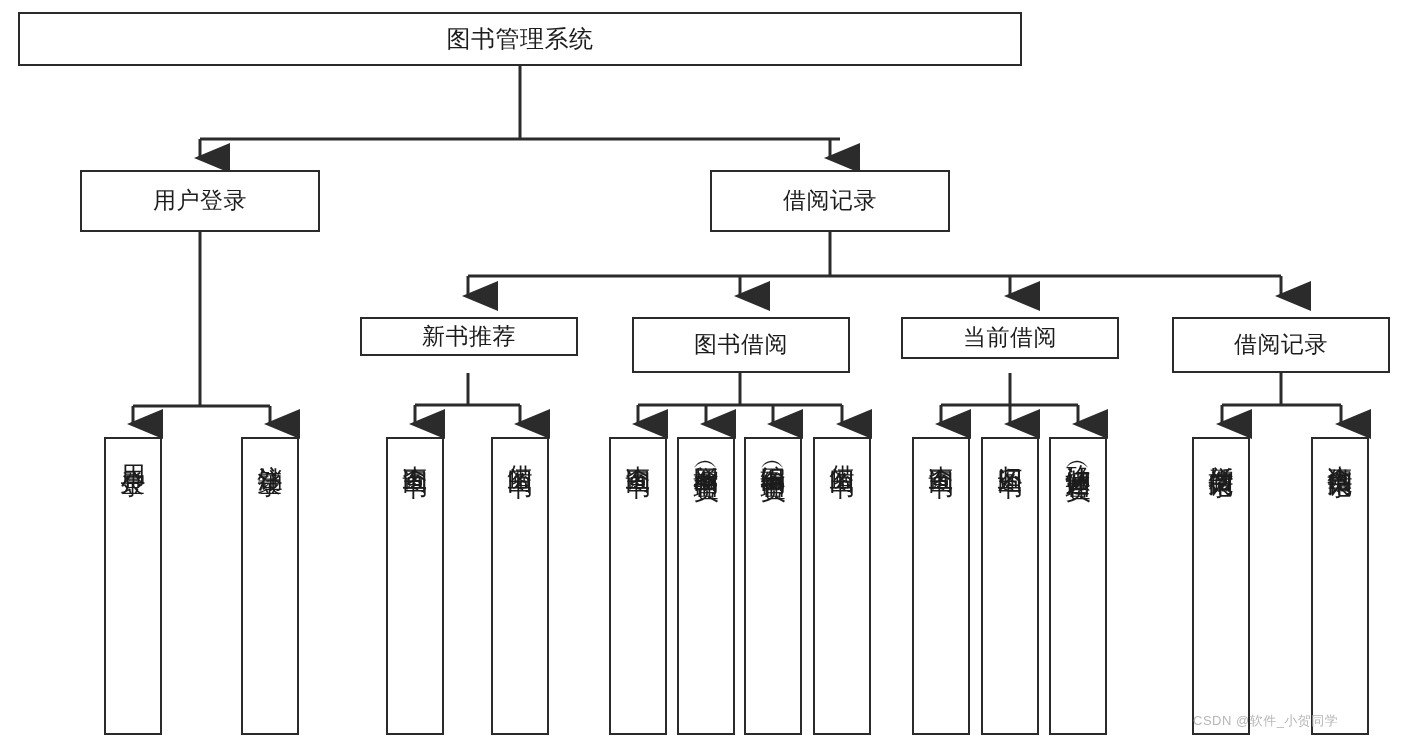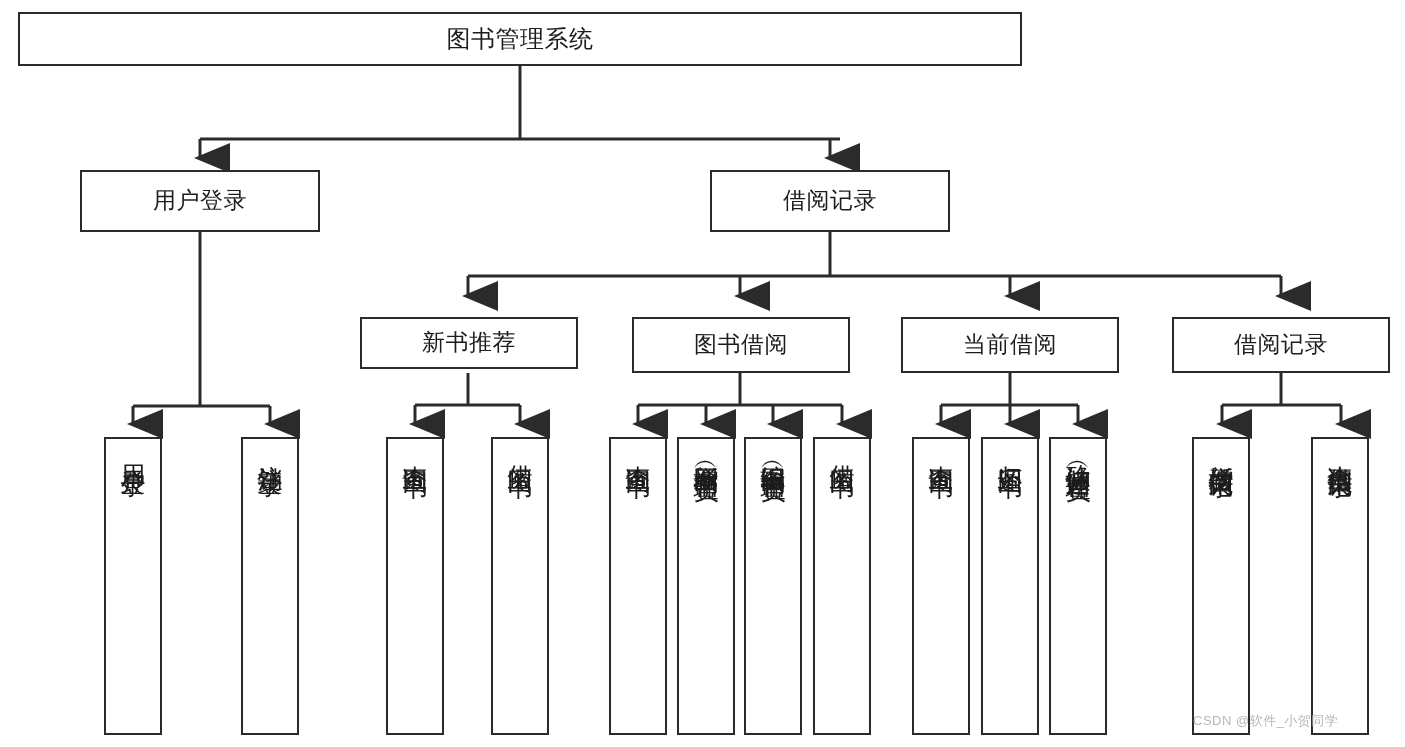--- a/index.html
+++ b/index.html
@@ -141,29 +141,29 @@
   </div>
 
   <div class="node h-node" style="left:80px; top:170px; width:240px; height:62px;">
     <span class="node-label">用户登录</span>
   </div>
 
   <div class="node h-node" style="left:710px; top:170px; width:240px; height:62px;">
     <span class="node-label">借阅记录</span>
   </div>
 
-  <div class="node h-node" style="left:360px; top:317px; width:218px; height:52px;">
+  <div class="node h-node" style="left:360px; top:317px; width:218px; height:39px;">
     <span class="node-label">新书推荐</span>
   </div>
 
   <div class="node h-node" style="left:632px; top:317px; width:218px; height:56px;">
     <span class="node-label">图书借阅</span>
   </div>
 
-  <div class="node h-node" style="left:901px; top:317px; width:218px; height:56px;">
+  <div class="node h-node" style="left:901px; top:317px; width:218px; height:42px;">
     <span class="node-label">当前借阅</span>
   </div>
 
   <div class="node h-node" style="left:1172px; top:317px; width:218px; height:56px;font-family:Liberation Serif, serif;">
     <span class="node-label">借阅记录</span>
   </div>
 
   <div class="node v-node" style="left:104px; top:437px; width:58px; height:298px;">
     <span class="node-label">用户登录</span>
   </div>

